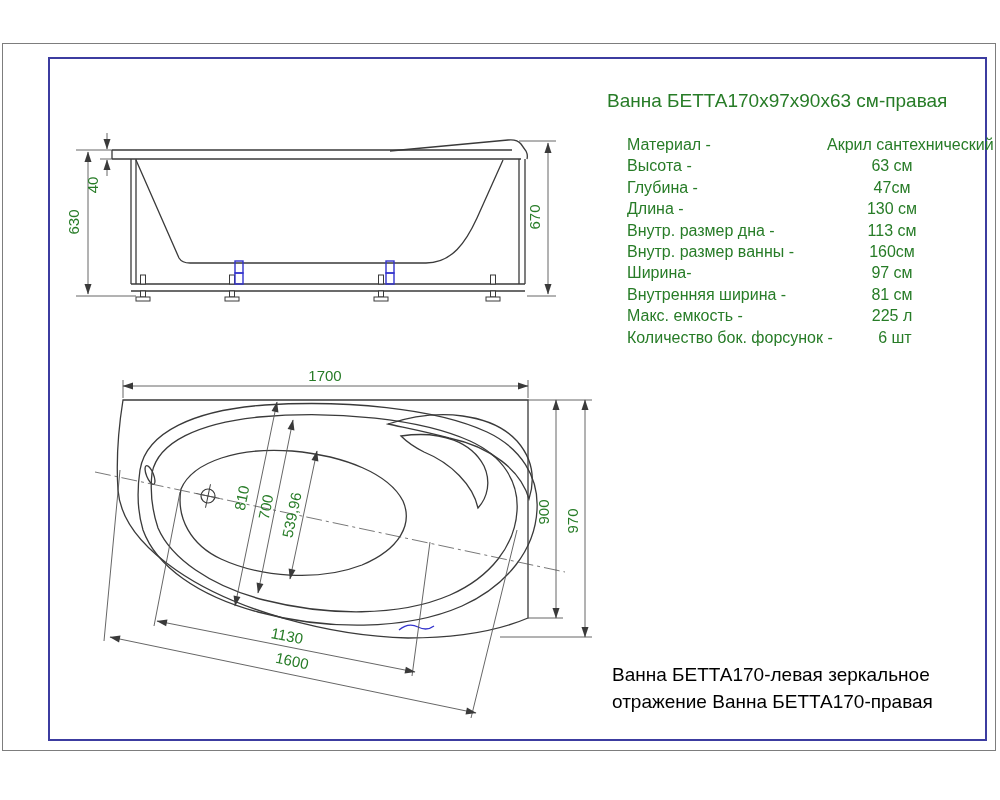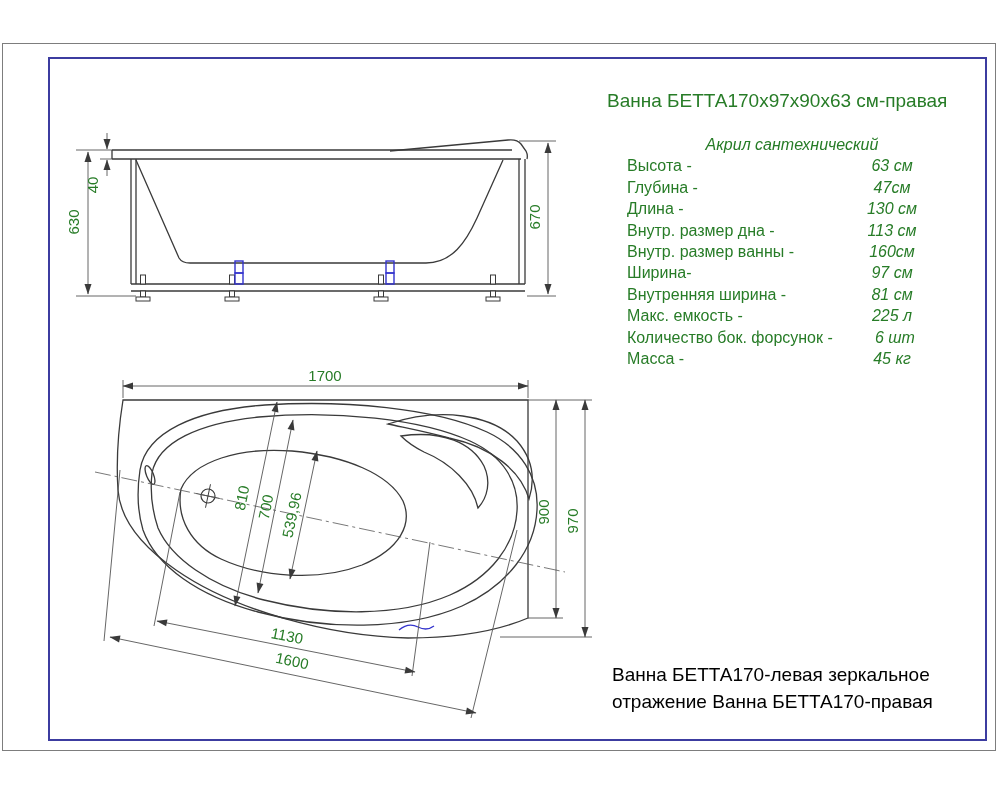--- a/index.html
+++ b/index.html
@@ -19,21 +19,21 @@
   .title-block{
     position:absolute;left:607px;top:90px;width:370px;
     color:#277c27;font-size:19px;white-space:nowrap;
   }
   .spec-block{
     position:absolute;left:627px;top:134px;width:330px;
     color:#277c27;font-size:16px;line-height:21.4px;
   }
   .spec-row{display:flex;}
   .spec-label{flex:0 0 200px;text-align:left;white-space:nowrap;}
-  .spec-value{flex:1;text-align:center;white-space:nowrap;font-style:italic;}
+  .spec-value{flex:1;text-align:center;white-space:nowrap;}
   .caption-block{
     position:absolute;left:612px;top:661px;width:370px;
     color:#000000;font-size:19px;line-height:27px;white-space:nowrap;
   }
   .dim-text{
     font-family:"Liberation Sans", sans-serif;
     fill:#277c27;font-size:15px;
   }
 </style>
 </head>
@@ -160,20 +160,21 @@
     <text class="dim-text" text-anchor="middle" transform="translate(297,516) rotate(-78)">539,96</text>
     <text class="dim-text" text-anchor="middle" transform="translate(286,641) rotate(11)">1130</text>
     <text class="dim-text" text-anchor="middle" transform="translate(291,666) rotate(12)">1600</text>
   </g>
 </svg>
 
 <div class="title-block">Ванна БЕТТА170х97х90х63 см-правая</div>
 
 <div class="spec-block">
   <div class="spec-row">
+    <span class="spec-label">Материал -</span>
     <span class="spec-value">Акрил сантехнический</span>
   </div>
   <div class="spec-row">
     <span class="spec-label">Высота -</span>
     <span class="spec-value">63 см</span>
   </div>
   <div class="spec-row">
     <span class="spec-label">Глубина -</span>
     <span class="spec-value">47см</span>
   </div>
@@ -197,23 +198,19 @@
     <span class="spec-label">Внутренняя ширина -</span>
     <span class="spec-value">81 см</span>
   </div>
   <div class="spec-row">
     <span class="spec-label">Макс. емкость -</span>
     <span class="spec-value">225 л</span>
   </div>
   <div class="spec-row">
     <span class="spec-label">Количество бок. форсунок -</span>
     <span class="spec-value">6 шт</span>
-  </div>
-  <div class="spec-row">
-    <span class="spec-label">Масса -</span>
-    <span class="spec-value">45 кг</span>
   </div>
 </div>
 
 <div class="caption-block">
   <div>Ванна БЕТТА170-левая зеркальное</div>
   <div>отражение Ванна БЕТТА170-правая</div>
 </div>
 
 </body></html>

